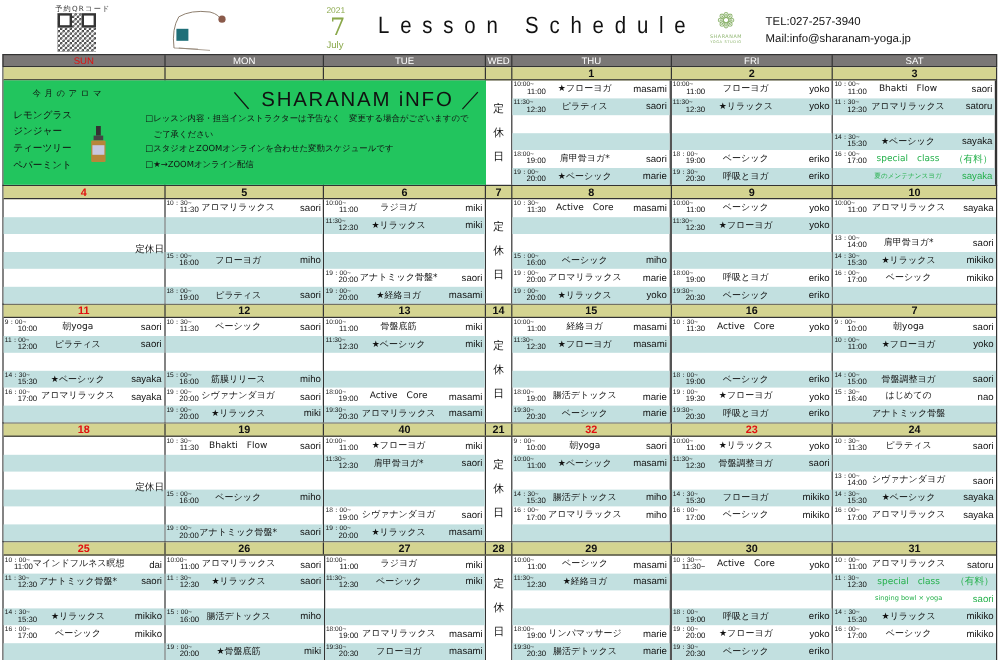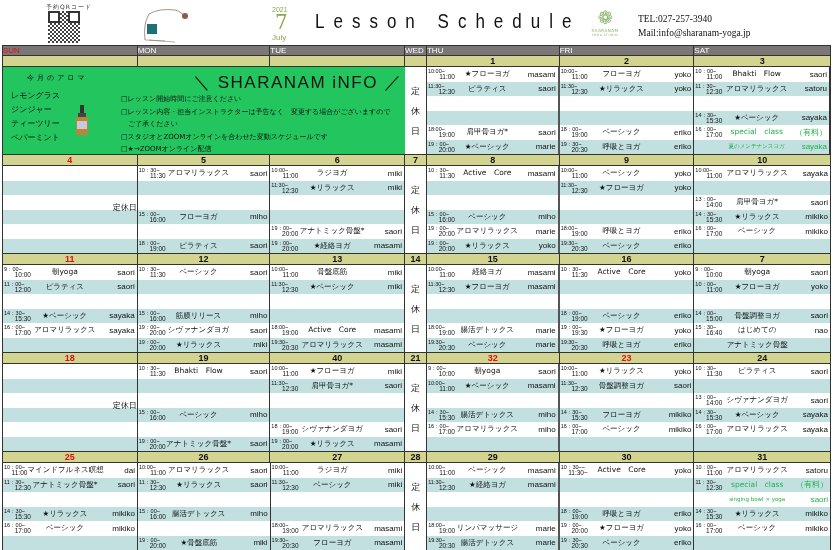--- a/index.html
+++ b/index.html
@@ -13,24 +13,24 @@
 .qr::before,.qr::after{content:"";position:absolute;width:8px;height:8px;border:2px solid #111;background:#fff}
 .qr::before{left:0;top:0}.qr::after{right:0;top:0}
 .yoga{position:absolute;left:135px;top:4px;width:60px;height:40px}
 .year{position:absolute;left:272px;top:6px;font-size:7px;color:#8aa84a;font-family:"Liberation Sans",sans-serif}
 .month-num{position:absolute;left:275px;top:12px;font-size:20px;color:#8aa84a;font-family:"DejaVu Serif",serif;line-height:20px}
 .month-name{position:absolute;left:272px;top:33px;font-size:8px;color:#8aa84a;font-family:"Liberation Sans",sans-serif}
 .title{position:absolute;left:315px;top:12px;font-size:17px;letter-spacing:9px;font-family:"Liberation Sans",sans-serif;font-weight:normal;transform:scaleY(1.15)}
 .logo{position:absolute;left:590px;top:8px;width:30px;height:34px;text-align:center}
 .logo-mark{font-size:18px;color:#8ab26a;line-height:20px}
 .logo-text{font-size:4px;color:#8ab26a;letter-spacing:.5px}
-.contact{position:absolute;left:638px;top:12px;font-size:9.5px;font-family:Liberation Serif, serif;line-height:14px}
+.contact{position:absolute;left:638px;top:12px;font-size:9.5px;font-family:Liberation Sans, sans-serif;line-height:14px}
 .grid{position:absolute;left:2px;top:45px;width:829px}
 .hdr{display:flex;height:11px;background:#7a7776;border:1px solid #333}
-.hdr div{border-right:1px solid #333;color:#fff;font-size:8px;line-height:10px;font-family:"Liberation Sans",sans-serif}
+.hdr div{border-right:1px solid #333;color:#fff;font-size:8px;text-align:center;line-height:10px;font-family:"Liberation Sans",sans-serif}
 .hdr div:last-child{border-right:none}
 .c-sun{width:135px}.c-mon{width:133px}.c-tue{width:135px}.c-wed{width:22px}.c-thu{width:133px}.c-fri{width:135px}.c-sat{width:136px}
 .week{position:relative;border-left:1px solid #333;border-right:1px solid #333;border-bottom:1px solid #333}
 .dates{display:flex;height:11px;background:#d4d491;border-bottom:1px solid #333}
 .dates div{border-right:1px solid #333;text-align:center;font-size:9px;font-weight:bold;line-height:10px;font-family:"Liberation Sans",sans-serif}
 .dates div:last-child{border-right:none}
 .red{color:#e01010}
 .body{display:flex;height:87px}
 .col{border-right:1px solid #333;position:relative;height:100%}
 .col:last-child{border-right:none}
@@ -248,21 +248,20 @@
             <div>ペパーミント</div>
           </div>
           <svg class="bottle" viewBox="0 0 14 30">
             <rect x="5" y="0" width="4" height="8" fill="#333"></rect>
             <rect x="3" y="8" width="8" height="4" fill="#444"></rect>
             <rect x="1" y="12" width="12" height="18" rx="1" fill="#b8863a"></rect>
             <rect x="2" y="16" width="10" height="8" fill="#c8c8e0"></rect>
           </svg>
           <div class="info-title">＼ SHARANAM iNFO ／</div>
           <div class="info-list">
-            <div>□レッスン開始時間にご注意ください</div>
             <div>□レッスン内容・担当インストラクターは予告なく　変更する場合がございますので</div>
             <div>　ご了承ください</div>
             <div>□スタジオとZOOMオンラインを合わせた変動スケジュールです</div>
             <div>□★→ZOOMオンライン配信</div>
           </div>
         </div>
       </div>
     </div>
     <div class="week">
       <div class="dates">

